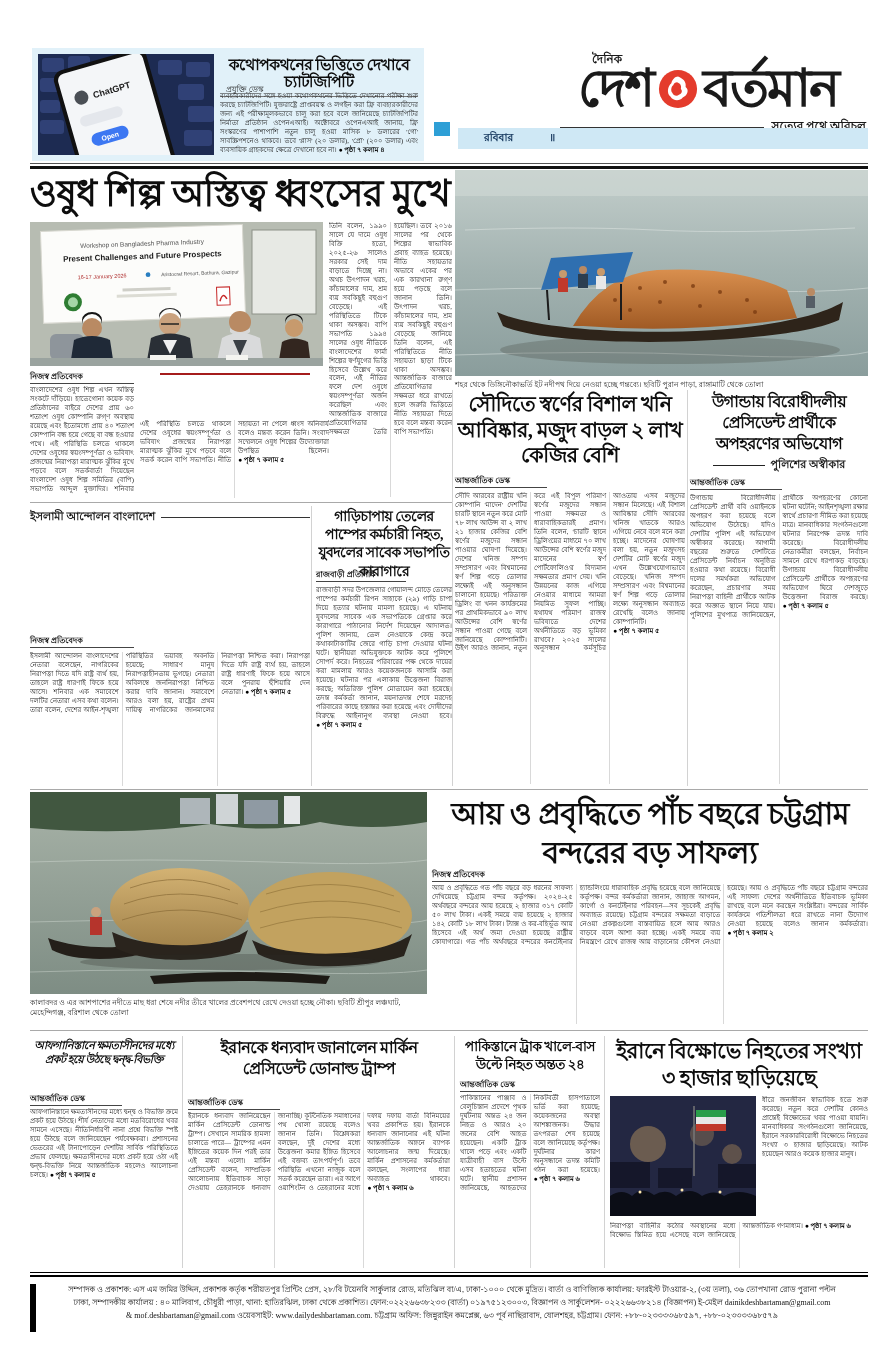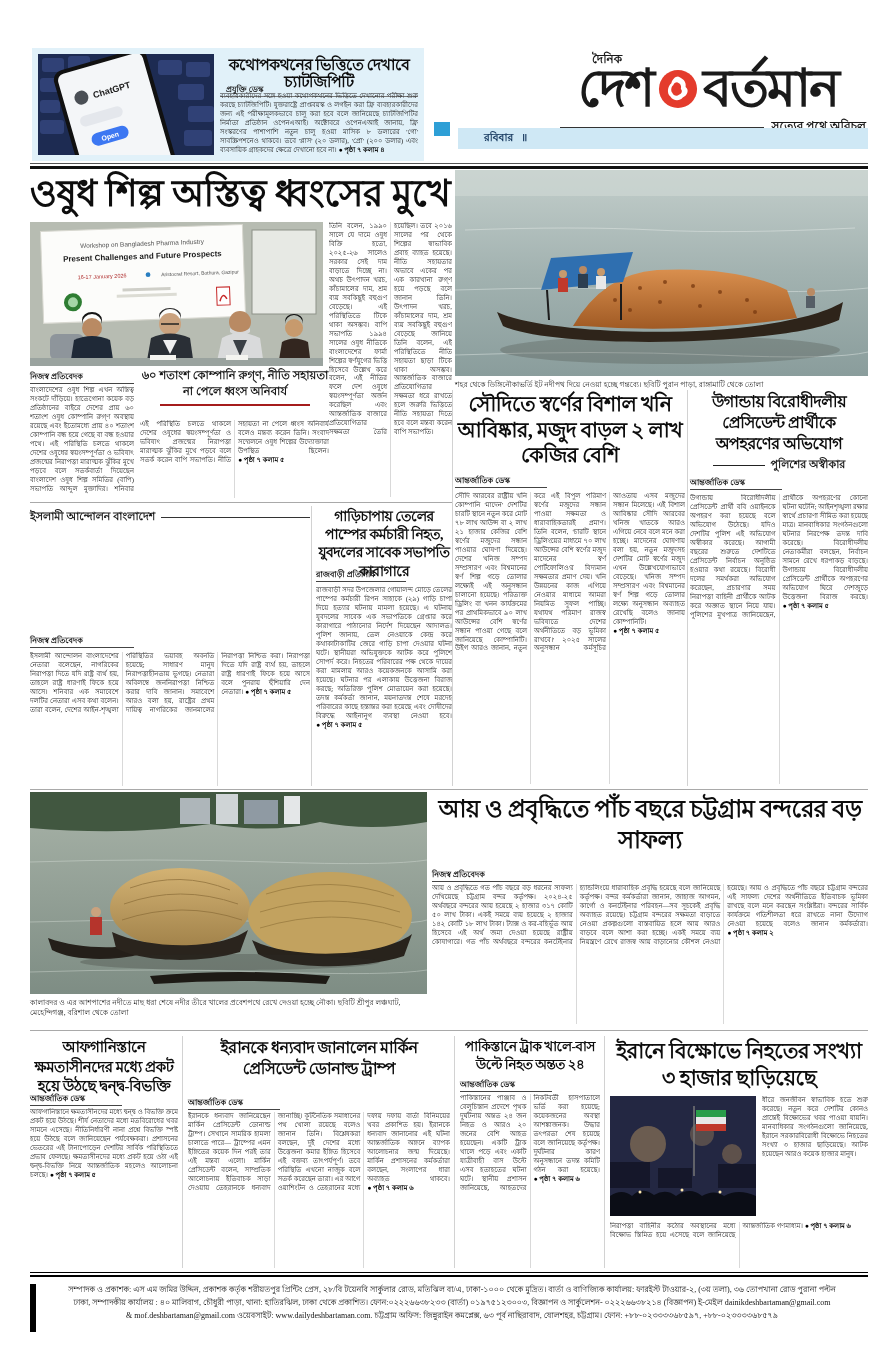--- a/index.html
+++ b/index.html
@@ -14,21 +14,21 @@
   .more{font-weight:bold;color:#000;white-space:nowrap;}
   .byline{font-size:8px;font-weight:bold;border-bottom:1px solid #444;padding-bottom:0;color:#111;}
   .headline{font-weight:800;color:#0d0d0d;letter-spacing:-0.5px;}
   .center{text-align:center;}
   .vline{position:absolute;width:1px;background:#d2d2d2;}
   .hline{position:absolute;height:1px;background:#a9a9a9;}
   .caption{font-size:7.5px;line-height:1.35;color:#222;}
   .kicker-row{display:flex;align-items:center;gap:6px;}
   .kicker-row .rule{flex:1;height:1px;background:#333;}
   .topbox{background:#e1f1f9;}
-  .datestrip{background:#cfe8f5;color:#14365c;display:flex;align-items:center;font-weight:bold;font-size:10.5px;}
+  .datestrip{background:#cfe8f5;color:#14365c;display:flex;align-items:center;font-weight:bold;font-size:10.5px;gap:28px;}
   .wm{font-family:"Liberation Serif",serif;}
 </style>
 </head>
 <body>
 
 <div class="page">
 
   <div class="abs topbox" style="left:32px;top:48px;width:392px;height:113px;">
     <div class="abs photo" style="left:6px;top:6px;width:176px;height:101px;">
       <svg viewBox="0 0 176 101" preserveAspectRatio="none">
@@ -51,21 +51,21 @@
           <circle cx="48" cy="34" r="7" fill="#4a4f55"></circle>
           <text x="60" y="38" font-size="9" font-weight="bold" fill="#222" font-family="sans-serif">ChatGPT</text>
           <rect x="40" y="52" width="44" height="11" rx="5.5" fill="#e4e7ec"></rect>
           <rect x="46" y="72" width="38" height="13" rx="6.5" fill="#3c77f2"></rect>
           <text x="65" y="81.5" font-size="7" font-weight="bold" fill="#fff" text-anchor="middle" font-family="sans-serif">Open</text>
         </g>
       </svg>
     </div>
     <div class="abs headline center" style="left:188px;top:8px;width:198px;font-size:15.5px;line-height:1.1;">কথোপকথনের ভিত্তিতে দেখাবে চ্যাটজিপিটি</div>
     <div class="abs" style="left:188px;top:30px;width:198px;border-bottom:1px solid #777;">
-      <span style="font-size:8px;font-weight:bold;padding-left:6px;">প্রযুক্তি ডেস্ক</span>
+      <span style="font-size:8px;font-weight:normal;padding-left:6px;">প্রযুক্তি ডেস্ক</span>
     </div>
     <div class="abs story-body cols-1" style="left:188px;top:44px;width:198px;height:64px;">
       <span>ব্যবহারকারীদের সঙ্গে হওয়া কথোপকথনের ভিত্তিতে দেখানোর পরীক্ষা শুরু করছে চ্যাটজিপিটি। যুক্তরাষ্ট্রে প্রাপ্তবয়স্ক ও লগইন করা ফ্রি ব্যবহারকারীদের জন্য এই পরীক্ষামূলকভাবে চালু করা হবে বলে জানিয়েছে চ্যাটজিপিটির নির্মাতা প্রতিষ্ঠান ওপেনএআই। অক্টোবরে ওপেনএআই জানায়, ফ্রি সংস্করণের পাশাপাশি নতুন চালু হওয়া মাসিক ৮ ডলারের 'গো' সাবস্ক্রিপশনেও থাকবে। তবে 'প্লাস' (২০ ডলার), 'প্রো' (২০০ ডলার) এবং ব্যবসায়িক গ্রাহকদের ক্ষেত্রে দেখানো হবে না। </span><b class="more">● পৃষ্ঠা ৭ কলাম ৪</b>
     </div>
   </div>
   <div class="abs" style="left:434px;top:122px;width:16px;height:14px;background:#2e9fd6;"></div>
 
   <div class="abs" style="left:592px;top:50px;font-size:12px;font-weight:bold;">দৈনিক</div>
   <div class="abs" style="left:560px;top:117px;width:306px;display:flex;align-items:center;gap:8px;">
     <span style="flex:1;height:1px;background:#333;"></span>
@@ -188,21 +188,20 @@
   <div class="abs story-body cols-2" style="left:329px;top:222px;width:123px;height:275px;">
     <span>তিনি বলেন, ১৯৯০ সালে যে দামে ওষুধ বিক্রি হতো, ২০২৫-২৬ সালেও সরকার সেই দাম বাড়াতে দিচ্ছে না। অথচ উৎপাদন খরচ, কাঁচামালের দাম, শ্রম ব্যয় সবকিছুই বহুগুণ বেড়েছে। এই পরিস্থিতিতে টিকে থাকা অসম্ভব। বাপি সভাপতি ১৯৯৪ সালের ওষুধ নীতিকে বাংলাদেশের ফার্মা শিল্পের স্বর্ণযুগের ভিত্তি হিসেবে উল্লেখ করে বলেন, এই নীতির ফলে দেশ ওষুধে স্বয়ংসম্পূর্ণতা অর্জন করেছিল এবং আন্তর্জাতিক বাজারে প্রতিযোগিতার সক্ষমতা তৈরি হয়েছিল। তবে ২০১৬ সালের পর থেকে শিল্পের স্বাভাবিক প্রবাহ ব্যাহত হয়েছে। নীতি সহায়তার অভাবে একের পর এক কারখানা রুগ্ণ হয়ে পড়ছে বলে জানান তিনি। উৎপাদন খরচ, কাঁচামালের দাম, শ্রম ব্যয় সবকিছুই বহুগুণ বেড়েছে জানিয়ে তিনি বলেন, এই পরিস্থিতিতে নীতি সহায়তা ছাড়া টিকে থাকা অসম্ভব। আন্তর্জাতিক বাজারে প্রতিযোগিতার সক্ষমতা ধরে রাখতে হলে জরুরি ভিত্তিতে নীতি সহায়তা দিতে হবে বলে মন্তব্য করেন বাপি সভাপতি।</span>
   </div>
 
   <div class="abs byline" style="left:30px;top:370px;width:104px;">নিজস্ব প্রতিবেদক</div>
   <div class="abs story-body cols-1" style="left:30px;top:386px;width:104px;height:112px;">
     <span>বাংলাদেশের ওষুধ শিল্প এখন অস্তিত্ব সংকটে দাঁড়িয়ে। হাতেগোনা কয়েক বড় প্রতিষ্ঠানের বাইরে দেশের প্রায় ৬০ শতাংশ ওষুধ কোম্পানি রুগ্ণ অবস্থায় রয়েছে এবং ইতোমধ্যে প্রায় ৪০ শতাংশ কোম্পানি বন্ধ হয়ে গেছে বা বন্ধ হওয়ার পথে। এই পরিস্থিতি চলতে থাকলে দেশের ওষুধের স্বয়ংসম্পূর্ণতা ও ভবিষ্যৎ প্রজন্মের নিরাপত্তা মারাত্মক ঝুঁকির মুখে পড়বে বলে সতর্কবার্তা দিয়েছেন বাংলাদেশ ওষুধ শিল্প সমিতির (বাপি) সভাপতি আব্দুল মুক্তাদির। শনিবার দুপুরে রাজধানীর এক হোটেলে আয়োজিত সংবাদ সম্মেলনে তিনি এসব কথা বলেন।</span>
   </div>
 
   <div class="abs center" style="left:140px;top:368px;width:190px;">
-    <div style="font-size:11.5px;font-weight:bold;line-height:1.35;">৬০ শতাংশ কোম্পানি রুগ্ণ, নীতি সহায়তা না পেলে ধ্বংস অনিবার্য</div>
     <div style="width:150px;margin:5px auto 0;border-bottom:2px solid #a51c1c;"></div>
   </div>
   <div class="abs story-body cols-2" style="left:140px;top:420px;width:189px;height:78px;">
     <span>এই পরিস্থিতি চলতে থাকলে দেশের ওষুধের স্বয়ংসম্পূর্ণতা ও ভবিষ্যৎ প্রজন্মের নিরাপত্তা মারাত্মক ঝুঁকির মুখে পড়বে বলে সতর্ক করেন বাপি সভাপতি। নীতি সহায়তা না পেলে ধ্বংস অনিবার্য বলেও মন্তব্য করেন তিনি। সংবাদ সম্মেলনে ওষুধ শিল্পের উদ্যোক্তারা উপস্থিত ছিলেন। </span><b class="more">● পৃষ্ঠা ৭ কলাম ৫</b>
   </div>
   <div class="hline" style="left:30px;top:502px;width:422px;"></div>
 
   <div class="vline" style="left:452px;top:390px;height:396px;"></div>
   <div class="abs headline center" style="left:455px;top:392px;width:230px;font-size:20.5px;line-height:1.25;">সৌদিতে স্বর্ণের বিশাল খনি আবিষ্কার, মজুদ বাড়ল ২ লাখ কেজির বেশি</div>
   <div class="abs byline" style="left:455px;top:474px;width:92px;">আন্তর্জাতিক ডেস্ক</div>
@@ -280,29 +279,29 @@
         <path d="M236,102 Q300,82 364,104" fill="none"></path>
           <path d="M230,120 Q300,98 370,120" fill="none"></path>
           <path d="M230,136 Q302,114 372,136" fill="none"></path>
       </g>
       <path d="M120,184 Q210,176 300,184 L296,192 Q210,186 124,192 Z" fill="#1d1a15"></path>
       <ellipse cx="200" cy="170" rx="150" ry="8" fill="#2c2c26" opacity="0.25"></ellipse>
     </svg>
   </div>
   <div class="abs caption" style="left:30px;top:998px;width:397px;">কালাবদর ও এর আশপাশের নদীতে মাছ ধরা শেষে নদীর তীরে খালের প্রবেশপথে রেখে দেওয়া হচ্ছে নৌকা। ছবিটি শ্রীপুর লঞ্চঘাট, মেহেন্দিগঞ্জ, বরিশাল থেকে তোলা</div>
 
-  <div class="abs headline center" style="left:432px;top:794px;width:436px;font-size:24px;line-height:1.3;">আয় ও প্রবৃদ্ধিতে পাঁচ বছরে চট্টগ্রাম বন্দরের বড় সাফল্য</div>
+  <div class="abs headline center" style="left:432px;top:794px;width:436px;font-size:30px;line-height:1.3;">আয় ও প্রবৃদ্ধিতে পাঁচ বছরে চট্টগ্রাম বন্দরের বড় সাফল্য</div>
   <div class="abs byline" style="left:432px;top:868px;width:120px;">নিজস্ব প্রতিবেদক</div>
   <div class="abs story-body cols-3" style="left:432px;top:884px;width:436px;height:140px;">
     <span>আয় ও প্রবৃদ্ধিতে গত পাঁচ বছরে বড় ধরনের সাফল্য দেখিয়েছে চট্টগ্রাম বন্দর কর্তৃপক্ষ। ২০২৪-২৫ অর্থবছরে বন্দরের আয় হয়েছে ২ হাজার ৩১৭ কোটি ৫০ লাখ টাকা। একই সময়ে ব্যয় হয়েছে ২ হাজার ১৪২ কোটি ১৮ লাখ টাকা। ট্যাক্স ও কর-বহির্ভূত আয় হিসেবে এই অর্থ জমা দেওয়া হয়েছে রাষ্ট্রীয় কোষাগারে। গত পাঁচ অর্থবছরে বন্দরের কনটেইনার হ্যান্ডলিংয়ে ধারাবাহিক প্রবৃদ্ধি হয়েছে বলে জানিয়েছে কর্তৃপক্ষ। বন্দর কর্মকর্তারা জানান, জাহাজ আগমন, কার্গো ও কনটেইনার পরিবহন—সব সূচকেই প্রবৃদ্ধি অব্যাহত রয়েছে। চট্টগ্রাম বন্দরের সক্ষমতা বাড়াতে নেওয়া প্রকল্পগুলো বাস্তবায়িত হলে আয় আরও বাড়বে বলে আশা করা হচ্ছে। একই সময়ে ব্যয় নিয়ন্ত্রণে রেখে রাজস্ব আয় বাড়ানোর কৌশল নেওয়া হয়েছে। আয় ও প্রবৃদ্ধিতে পাঁচ বছরে চট্টগ্রাম বন্দরের এই সাফল্য দেশের অর্থনীতিতে ইতিবাচক ভূমিকা রাখছে বলে মনে করছেন সংশ্লিষ্টরা। বন্দরের সার্বিক কার্যক্রমে গতিশীলতা ধরে রাখতে নানা উদ্যোগ নেওয়া হয়েছে বলেও জানান কর্মকর্তারা। </span><b class="more">● পৃষ্ঠা ৭ কলাম ২</b>
   </div>
 
   <div class="hline" style="left:30px;top:1030px;width:838px;"></div>
 
-  <div class="abs headline center" style="left:30px;top:1038px;width:148px;font-size:15px;line-height:1.3;">আফগানিস্তানে ক্ষমতাসীনদের মধ্যে প্রকট হয়ে উঠছে দ্বন্দ্ব-বিভক্তি</div>
+  <div class="abs headline center" style="left:30px;top:1038px;width:148px;font-size:11px;line-height:1.3;font-style:italic;">আফগানিস্তানে ক্ষমতাসীনদের মধ্যে প্রকট হয়ে উঠছে দ্বন্দ্ব-বিভক্তি</div>
   <div class="abs byline" style="left:30px;top:1092px;width:92px;">আন্তর্জাতিক ডেস্ক</div>
   <div class="abs story-body cols-1" style="left:30px;top:1108px;width:148px;height:160px;">
     <span>আফগানিস্তানে ক্ষমতাসীনদের মধ্যে দ্বন্দ্ব ও বিভক্তি ক্রমে প্রকট হয়ে উঠছে। শীর্ষ নেতাদের মধ্যে মতবিরোধের খবর সামনে এসেছে। নীতিনির্ধারণী নানা প্রশ্নে বিভক্তি স্পষ্ট হয়ে উঠছে বলে জানিয়েছেন পর্যবেক্ষকরা। প্রশাসনের ভেতরের এই টানাপোড়েন দেশটির সার্বিক পরিস্থিতিতে প্রভাব ফেলছে। ক্ষমতাসীনদের মধ্যে প্রকট হয়ে ওঠা এই দ্বন্দ্ব-বিভক্তি নিয়ে আন্তর্জাতিক মহলেও আলোচনা চলছে। </span><b class="more">● পৃষ্ঠা ৭ কলাম ৫</b>
   </div>
 
   <div class="vline" style="left:182px;top:1036px;height:232px;"></div>
   <div class="abs headline center" style="left:188px;top:1038px;width:262px;font-size:16px;line-height:1.3;">ইরানকে ধন্যবাদ জানালেন মার্কিন প্রেসিডেন্ট ডোনাল্ড ট্রাম্প</div>
   <div class="abs byline" style="left:188px;top:1096px;width:92px;">আন্তর্জাতিক ডেস্ক</div>
   <div class="abs story-body cols-3" style="left:188px;top:1112px;width:262px;height:156px;">
     <span>ইরানকে ধন্যবাদ জানিয়েছেন মার্কিন প্রেসিডেন্ট ডোনাল্ড ট্রাম্প। সেখানে সামরিক হামলা চালাতে পারে— ট্রাম্পের এমন ইঙ্গিতের কয়েক দিন পরই তার এই মন্তব্য এলো। মার্কিন প্রেসিডেন্ট বলেন, সাম্প্রতিক আলোচনায় ইতিবাচক সাড়া দেওয়ায় তেহরানকে ধন্যবাদ জানাচ্ছি। কূটনৈতিক সমাধানের পথ খোলা রয়েছে বলেও জানান তিনি। বিশ্লেষকরা বলছেন, দুই দেশের মধ্যে উত্তেজনা কমার ইঙ্গিত হিসেবে এই বক্তব্য তাৎপর্যপূর্ণ। তবে পরিস্থিতি এখনো নাজুক বলে সতর্ক করেছেন তারা। এর আগে ওয়াশিংটন ও তেহরানের মধ্যে দফায় দফায় বার্তা বিনিময়ের খবর প্রকাশিত হয়। ইরানকে ধন্যবাদ জানানোর এই ঘটনা আন্তর্জাতিক অঙ্গনে ব্যাপক আলোচনার জন্ম দিয়েছে। মার্কিন প্রশাসনের কর্মকর্তারা বলছেন, সংলাপের ধারা অব্যাহত থাকবে। </span><b class="more">● পৃষ্ঠা ৭ কলাম ৬</b>

